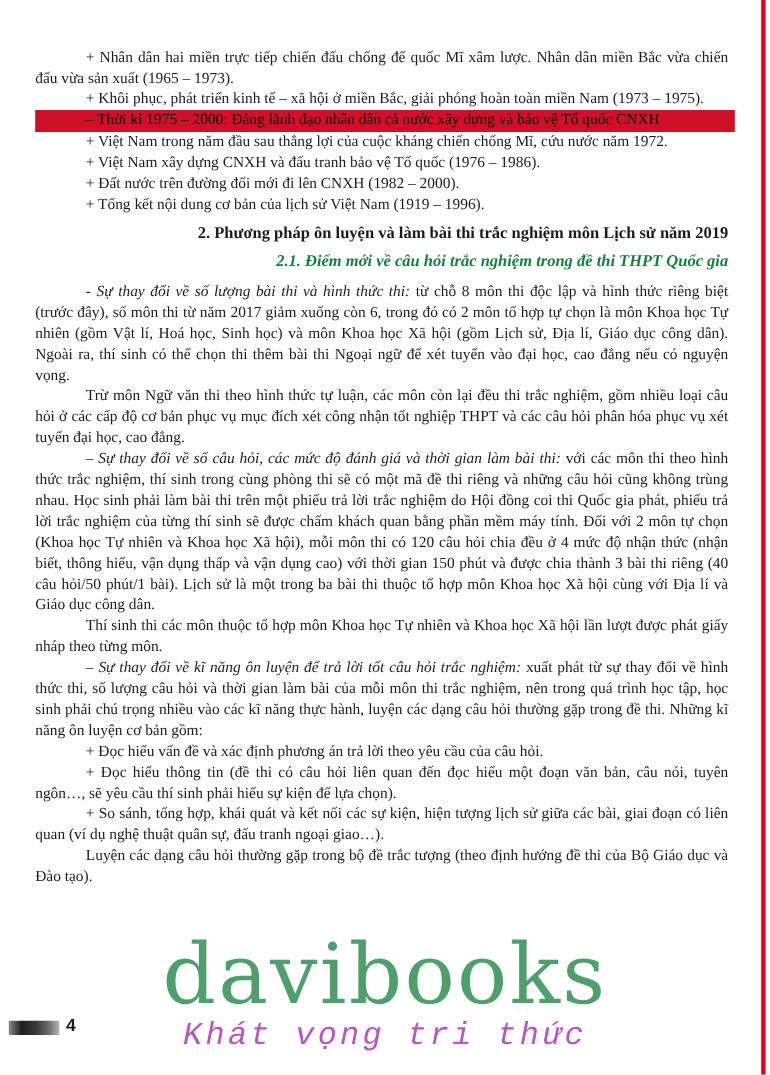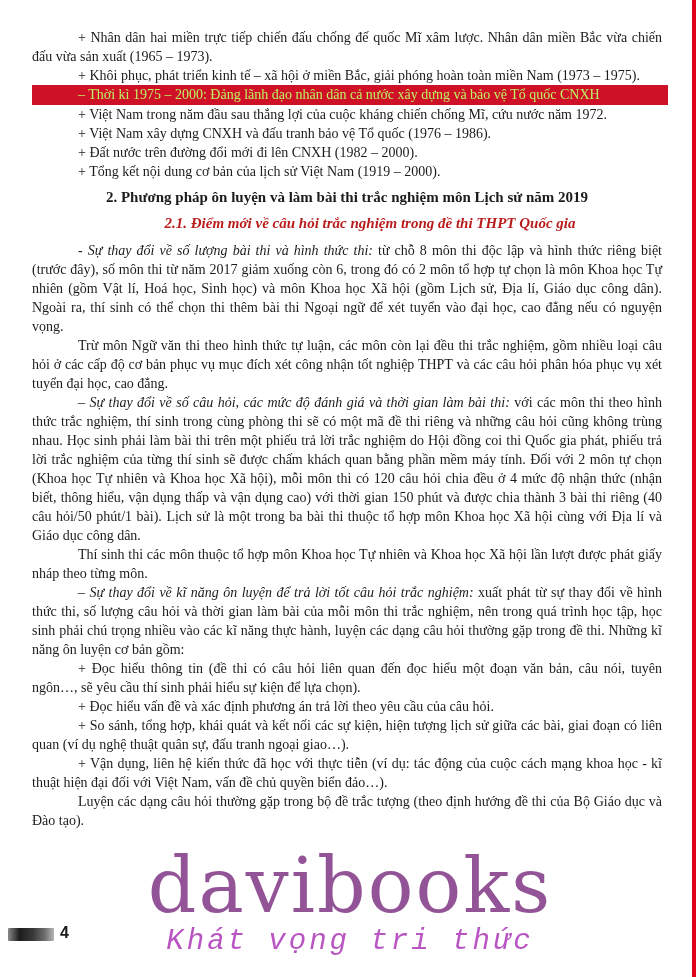--- a/index.html
+++ b/index.html
@@ -13,57 +13,57 @@
     position:relative;
     width:700px;height:977px;
     background:#ffffff;
     color:#1b1b1b;
   }
   .red-edge{
     position:absolute;top:0;right:4px;width:4px;height:977px;
     background:#e2001a;
   }
   .content{
-    position:absolute;top:28px;left:32px;width:630px;
+    position:absolute;top:43px;left:32px;width:630px;
     font-size:14px;line-height:19px;
   }
   p{margin:0;text-align:justify;}
   .ind{text-indent:46px;}
   .highlight{
-    background:#ce1126;color:#bef264;
+    background:#ce1126;color:#000000;
     text-indent:46px;text-align:left;
     margin:0 -6px 0 0;padding:0 6px 1px 0;
   }
   .section-heading{
     font-weight:bold;font-size:15px;
-    margin:7px 0 7px 0;text-indent:0;text-align:center;
+    margin:7px 0 7px 0;text-indent:0;text-align:right;
   }
   .subsection-heading{
-    font-weight:bold;font-style:italic;font-size:15px;color:#b91c1c;
-    margin:3px 0 8px 0;text-indent:46px;text-align:center;
+    font-weight:bold;font-style:italic;font-size:15px;color:#15803d;
+    margin:3px 0 8px 0;text-indent:46px;text-align:right;
   }
   .lead{font-style:italic;}
   .footer-num{
     position:absolute;left:60px;bottom:35px;
     font-weight:bold;font-size:16px;font-family:"Liberation Sans",sans-serif;
   }
   .smudge{
     position:absolute;left:8px;bottom:36px;width:46px;height:13px;
     background:linear-gradient(90deg,#8a8a8a,#1d1d1d 25%,#3a3a3a 55%,#6f6f6f 80%,#b5b5b5);
     border-radius:1px;
   }
   .watermark{
     position:absolute;left:0;bottom:18px;width:700px;
     text-align:center;pointer-events:none;
     color:#8f8f8f;opacity:.75;
   }
   .wm-main{
     font-family:"DejaVu Serif","Liberation Serif",serif;
     font-size:76px;line-height:74px;letter-spacing:2px;
-    color:#701a75;
+    color:#15803d;
   }
   .wm-sub{
     font-family:Liberation Mono, monospace;
     font-style:italic;font-size:29px;line-height:34px;letter-spacing:3px;
     color:#a21caf;margin-top:2px;
   }
 </style>
 </head>
 <body>
 
@@ -76,40 +76,39 @@
     <p class="ind">+ Nhân dân hai miền trực tiếp chiến đấu chống đế quốc Mĩ xâm lược. Nhân dân miền Bắc vừa chiến đấu vừa sản xuất (1965 – 1973).</p>
     <p class="ind">+ Khôi phục, phát triển kinh tế – xã hội ở miền Bắc, giải phóng hoàn toàn miền Nam (1973 – 1975).</p>
 
     <div class="highlight">
       <span>– Thời kì 1975 – 2000: Đảng lãnh đạo nhân dân cả nước xây dựng và bảo vệ Tổ quốc CNXH</span>
     </div>
 
     <p class="ind">+ Việt Nam trong năm đầu sau thắng lợi của cuộc kháng chiến chống Mĩ, cứu nước năm 1972.</p>
     <p class="ind">+ Việt Nam xây dựng CNXH và đấu tranh bảo vệ Tổ quốc (1976 – 1986).</p>
     <p class="ind">+ Đất nước trên đường đổi mới đi lên CNXH (1982 – 2000).</p>
-    <p class="ind">+ Tổng kết nội dung cơ bản của lịch sử Việt Nam (1919 – 2000).</p>
+    <p class="ind">+ Tổng kết nội dung cơ bản của lịch sử Việt Nam (1919 – 1996).</p>
 
     <p class="section-heading">2. Phương pháp ôn luyện và làm bài thi trắc nghiệm môn Lịch sử năm 2019</p>
 
     <p class="subsection-heading">2.1. Điểm mới về câu hỏi trắc nghiệm trong đề thi THPT Quốc gia</p>
 
     <p class="ind"><span class="lead">- Sự thay đổi về số lượng bài thi và hình thức thi:</span><span> từ chỗ 8 môn thi độc lập và hình thức riêng biệt (trước đây), số môn thi từ năm 2017 giảm xuống còn 6, trong đó có 2 môn tổ hợp tự chọn là môn Khoa học Tự nhiên (gồm Vật lí, Hoá học, Sinh học) và môn Khoa học Xã hội (gồm Lịch sử, Địa lí, Giáo dục công dân). Ngoài ra, thí sinh có thể chọn thi thêm bài thi Ngoại ngữ để xét tuyển vào đại học, cao đẳng nếu có nguyện vọng.</span></p>
 
     <p class="ind">Trừ môn Ngữ văn thi theo hình thức tự luận, các môn còn lại đều thi trắc nghiệm, gồm nhiều loại câu hỏi ở các cấp độ cơ bản phục vụ mục đích xét công nhận tốt nghiệp THPT và các câu hỏi phân hóa phục vụ xét tuyển đại học, cao đẳng.</p>
 
     <p class="ind"><span class="lead">– Sự thay đổi về số câu hỏi, các mức độ đánh giá và thời gian làm bài thi:</span><span> với các môn thi theo hình thức trắc nghiệm, thí sinh trong cùng phòng thi sẽ có một mã đề thi riêng và những câu hỏi cũng không trùng nhau. Học sinh phải làm bài thi trên một phiếu trả lời trắc nghiệm do Hội đồng coi thi Quốc gia phát, phiếu trả lời trắc nghiệm của từng thí sinh sẽ được chấm khách quan bằng phần mềm máy tính. Đối với 2 môn tự chọn (Khoa học Tự nhiên và Khoa học Xã hội), mỗi môn thi có 120 câu hỏi chia đều ở 4 mức độ nhận thức (nhận biết, thông hiểu, vận dụng thấp và vận dụng cao) với thời gian 150 phút và được chia thành 3 bài thi riêng (40 câu hỏi/50 phút/1 bài). Lịch sử là một trong ba bài thi thuộc tổ hợp môn Khoa học Xã hội cùng với Địa lí và Giáo dục công dân.</span></p>
 
     <p class="ind">Thí sinh thi các môn thuộc tổ hợp môn Khoa học Tự nhiên và Khoa học Xã hội lần lượt được phát giấy nháp theo từng môn.</p>
 
     <p class="ind"><span class="lead">– Sự thay đổi về kĩ năng ôn luyện để trả lời tốt câu hỏi trắc nghiệm:</span><span> xuất phát từ sự thay đổi về hình thức thi, số lượng câu hỏi và thời gian làm bài của mỗi môn thi trắc nghiệm, nên trong quá trình học tập, học sinh phải chú trọng nhiều vào các kĩ năng thực hành, luyện các dạng câu hỏi thường gặp trong đề thi. Những kĩ năng ôn luyện cơ bản gồm:</span></p>
 
+    <p class="ind">+ Đọc hiểu vấn đề và xác định phương án trả lời theo yêu cầu của câu hỏi.</p>
     <p class="ind">+ Đọc hiểu thông tin (đề thi có câu hỏi liên quan đến đọc hiểu một đoạn văn bản, câu nói, tuyên ngôn…, sẽ yêu cầu thí sinh phải hiểu sự kiện để lựa chọn).</p>
-    <p class="ind">+ Đọc hiểu vấn đề và xác định phương án trả lời theo yêu cầu của câu hỏi.</p>
     <p class="ind">+ So sánh, tổng hợp, khái quát và kết nối các sự kiện, hiện tượng lịch sử giữa các bài, giai đoạn có liên quan (ví dụ nghệ thuật quân sự, đấu tranh ngoại giao…).</p>
-    <p class="ind">+ Vận dụng, liên hệ kiến thức đã học với thực tiễn (ví dụ: tác động của cuộc cách mạng khoa học - kĩ thuật hiện đại đối với Việt Nam, vấn đề chủ quyền biển đảo…).</p>
 
     <p class="ind">Luyện các dạng câu hỏi thường gặp trong bộ đề trắc tượng (theo định hướng đề thi của Bộ Giáo dục và Đào tạo).</p>
 
   </div>
 
   <div class="smudge"></div>
   <div class="footer-num">4</div>
 
   <div class="watermark">
     <div class="wm-main">davibooks</div>

